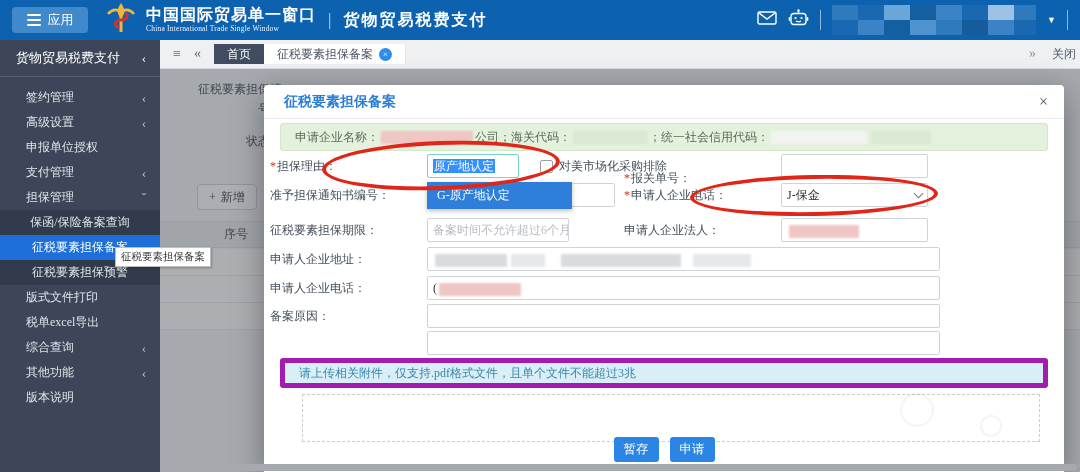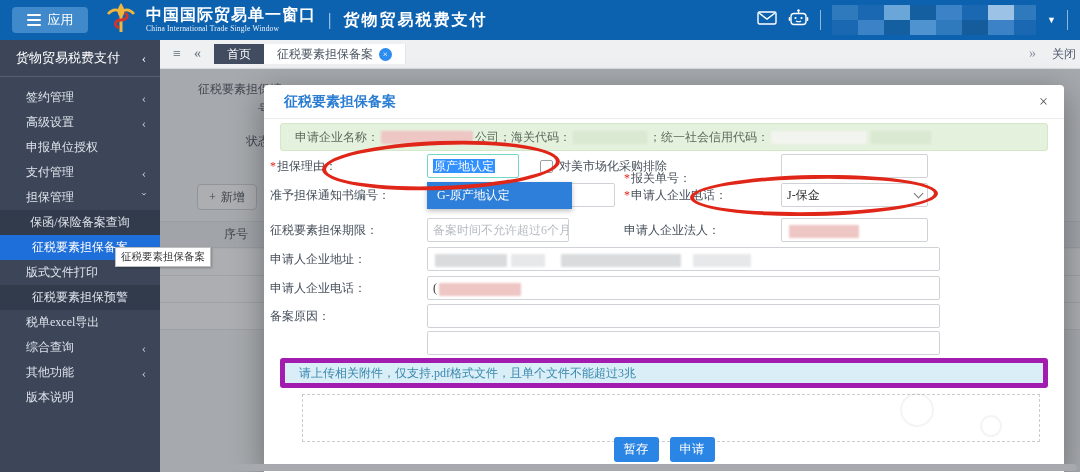--- a/index.html
+++ b/index.html
@@ -208,26 +208,26 @@
       <div class="it">
           <span>担保管理</span>
           <span class="arr">ˇ</span>
         </div>
       <div class="it sub">
           <span>保函/保险备案查询</span>
         </div>
       <div class="it sub sel">
           <span>征税要素担保备案</span>
         </div>
+      <div class="it sub">
+          <span>征税要素担保预警</span>
+        </div>
       <div class="it">
           <span>版式文件打印</span>
           <span class="arr"></span>
-        </div>
-      <div class="it sub">
-          <span>征税要素担保预警</span>
         </div>
       <div class="it">
           <span>税单excel导出</span>
           <span class="arr"></span>
         </div>
       <div class="it">
           <span>综合查询</span>
           <span class="arr">‹</span>
         </div>
       <div class="it">

